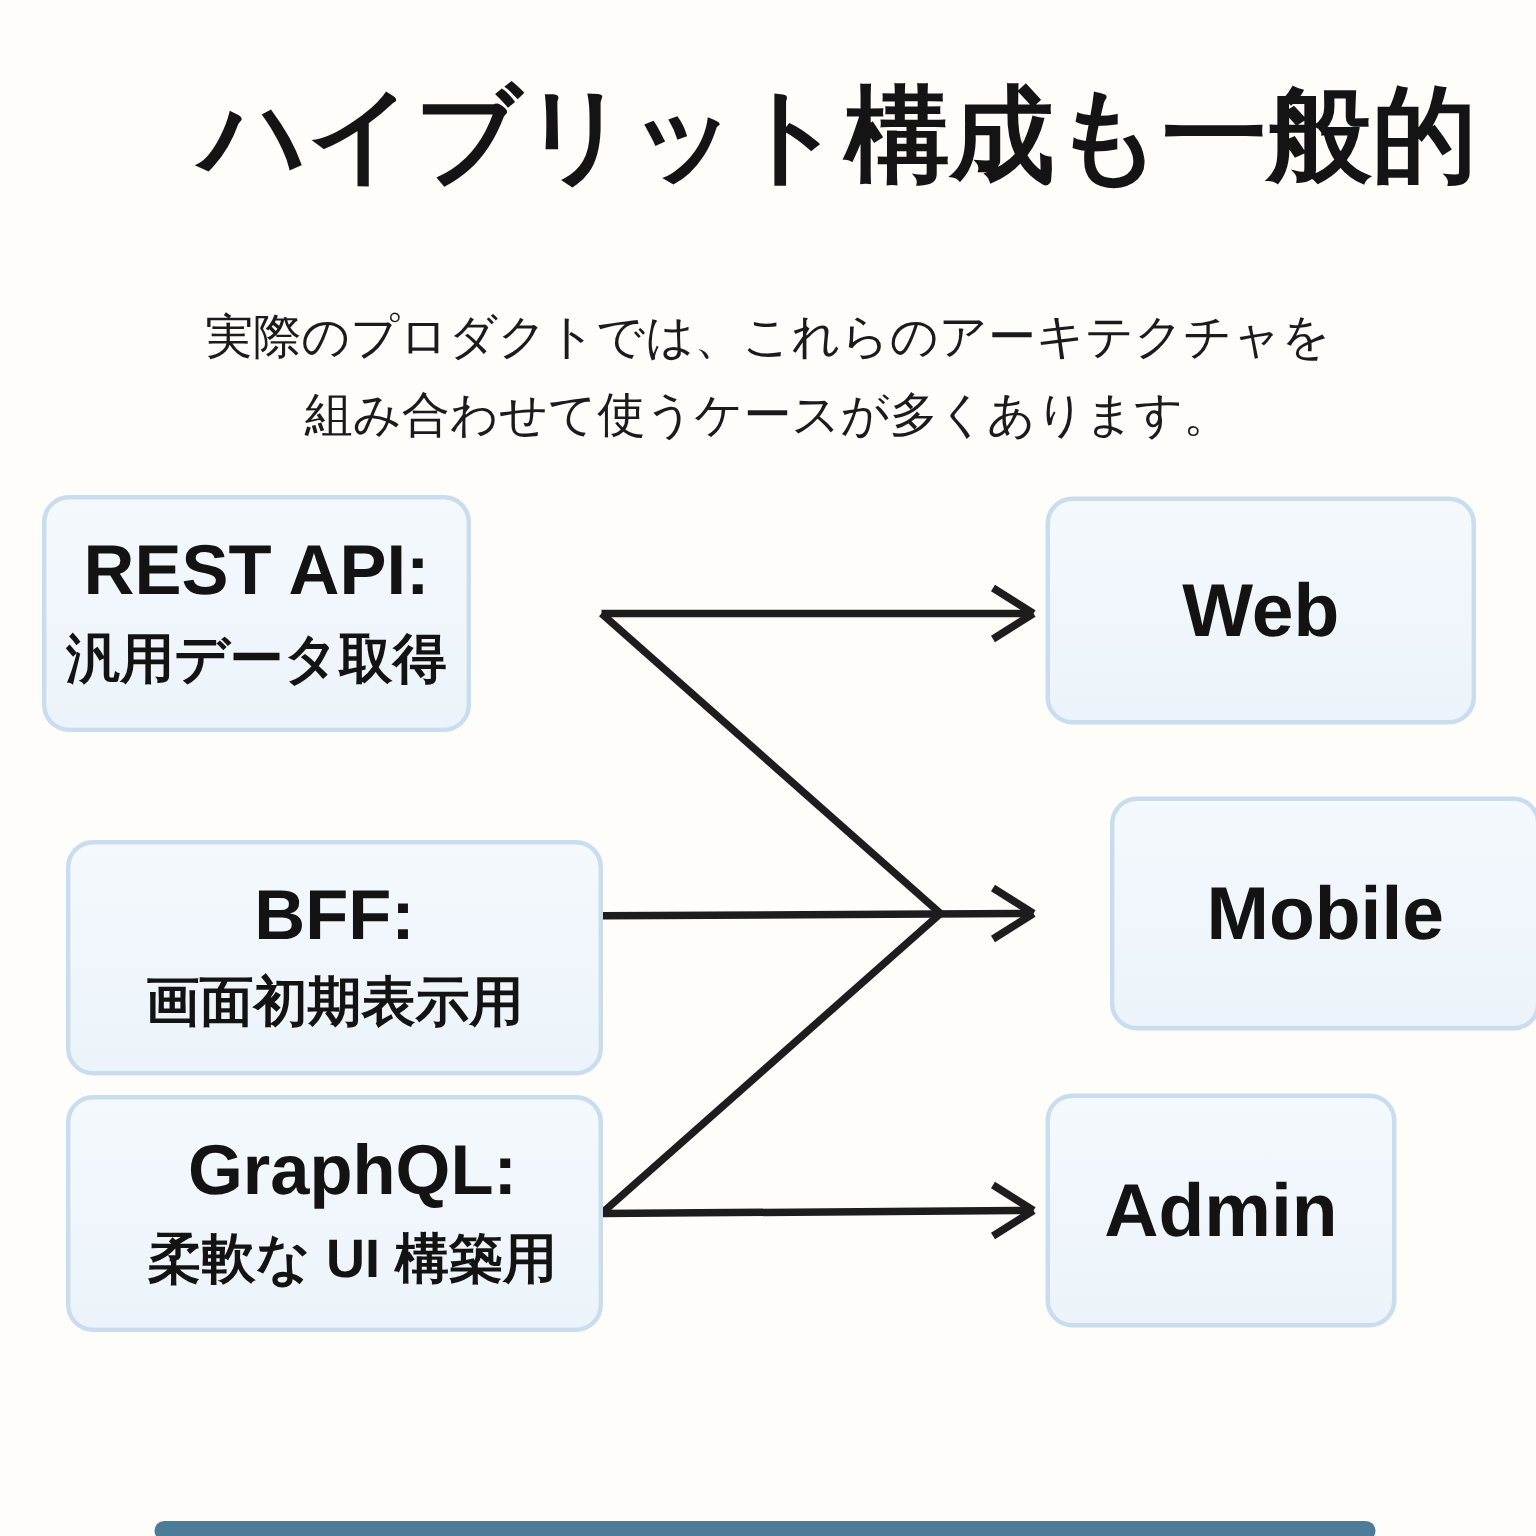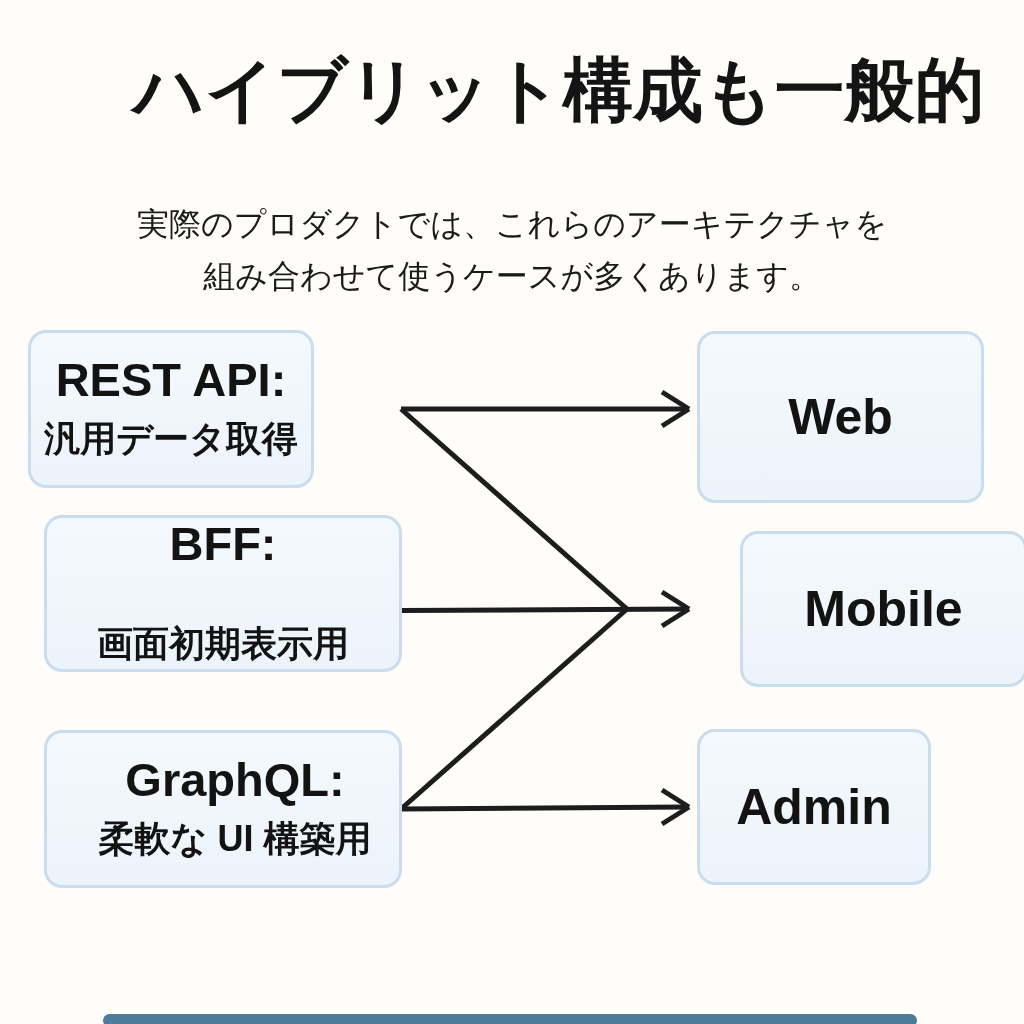--- a/index.html
+++ b/index.html
@@ -84,23 +84,23 @@
     position: absolute;
     left: 103px;
     top: 1014px;
     width: 814px;
     height: 13px;
     border-radius: 7px;
     background: #4d7c99;
   }
   
   #node-rest    { left: 28px;  top: 330px; width: 286px; height: 158px; }
-  #node-bff     { left: 44px;  top: 515px; width: 358px; height: 157px; justify-content: space-between; }
+  #node-bff     { left: 44px;  top: 560px; width: 358px; height: 157px; }
   #node-graphql { left: 44px;  top: 730px; width: 358px; height: 158px; padding-left: 24px; }
-  #node-web     { left: 697px; top: 331px; width: 287px; height: 172px; }
+  #node-web     { left: 697px; top: 331px; width: 287px; height: 152px; }
   #node-mobile  { left: 697px; top: 531px; width: 287px; height: 156px; margin-left: 43px; }
   #node-admin   { left: 697px; top: 729px; width: 234px; height: 156px; }
 </style>
 </head>
 <body>
 
 <div class="stage">
 
   <div class="page-title">ハイブリット構成も一般的</div>
 

